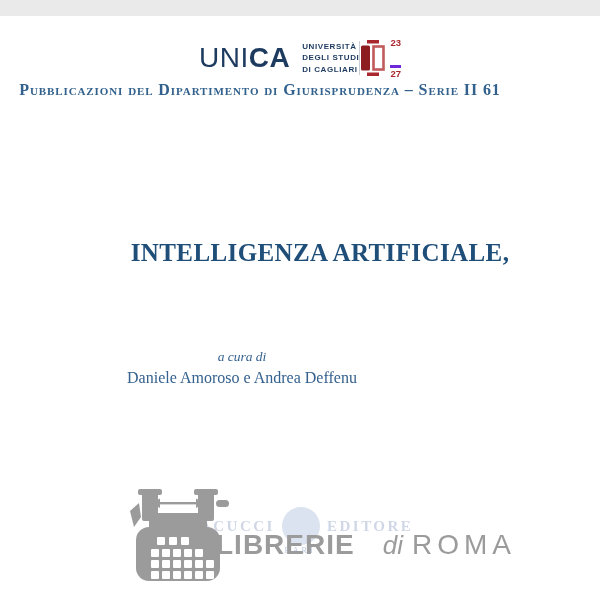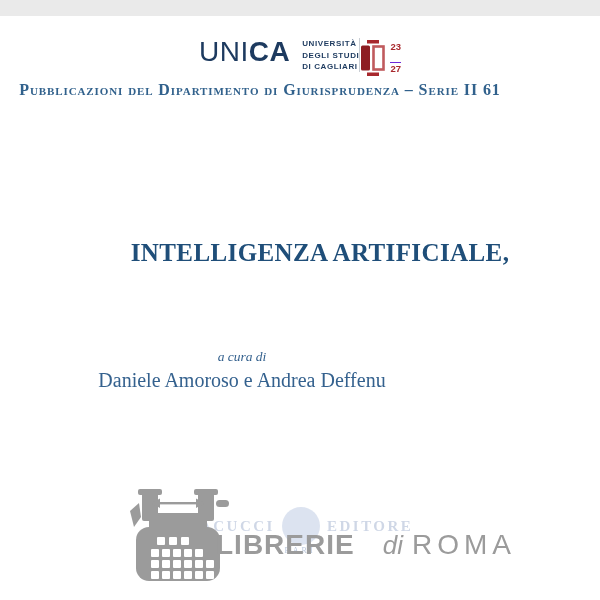--- a/index.html
+++ b/index.html
@@ -15,21 +15,21 @@
   .top-strip {
     position: absolute; top: 0; left: 0;
     width: 600px; height: 16px;
     background: #eaeaea;
   }
 
   
   .header-row {
     position: absolute; top: 38px; left: 0;
     width: 600px; height: 40px;
-    display: flex; justify-content: center; 
+    display: flex; justify-content: center; align-items: center;
     gap: 0;
   }
   .unica-wordmark {
     font-size: 28px; color: #1d3a5f; letter-spacing: .5px; line-height: 1;
     white-space: nowrap;
   }
   .unica-wordmark .light { font-weight: normal; }
   .unica-wordmark .bold  { font-weight: bold; }
   .univ-name {
     font-size: 8px; font-weight: bold; color: #1d3a5f;
@@ -43,21 +43,21 @@
     font-variant: small-caps;
     font-size: 13px; color: #5e6a77; line-height: 1.15; letter-spacing: .5px;
     text-align: left; white-space: nowrap;
   }
   .dept-name .l2 { padding-left: 6px; }
   .excellence { display: flex; align-items: center; gap: 4px; }
   .exc-years {
     display: flex; flex-direction: column;
     font-size: 9.5px; font-weight: bold; color: #a8282d; line-height: 1.25;
   }
-  .exc-years .top { border-bottom: 1px solid #6d28d9; padding-bottom: 9px; }
+  .exc-years .top { border-bottom: 3px solid #6d28d9; padding-bottom: 16px; }
 
   
   .series-line {
     position: absolute; top: 81px; left: 0; width: 520px;
     text-align: center;
     font-family: "Liberation Serif", serif;
     font-variant: small-caps;
     font-weight: bold;
     font-size: 16px; letter-spacing: .9px;
     color: #31618c;
@@ -75,21 +75,21 @@
   }
 
   
   .curators {
     position: absolute; top: 349px; left: 0; width: 484px;
     text-align: center;
     font-family: "Liberation Serif", serif;
     color: #34618e;
   }
   .curators .prefix { display: block; font-style: italic; font-size: 13.5px; }
-  .curators .names  { display: block; font-size: 20px; margin-top: 4px; }
+  .curators .names  { display: block; font-size: 16px; margin-top: 4px; }
 
   
   .publisher {
     position: absolute; top: 507px; left: 0; width: 600px;
     text-align: center;
     font-family: "Liberation Serif", serif;
   }
   .pub-row {
     display: flex; justify-content: center; align-items: center; gap: 7px;
     font-weight: bold; font-size: 15px; letter-spacing: 2.5px;

